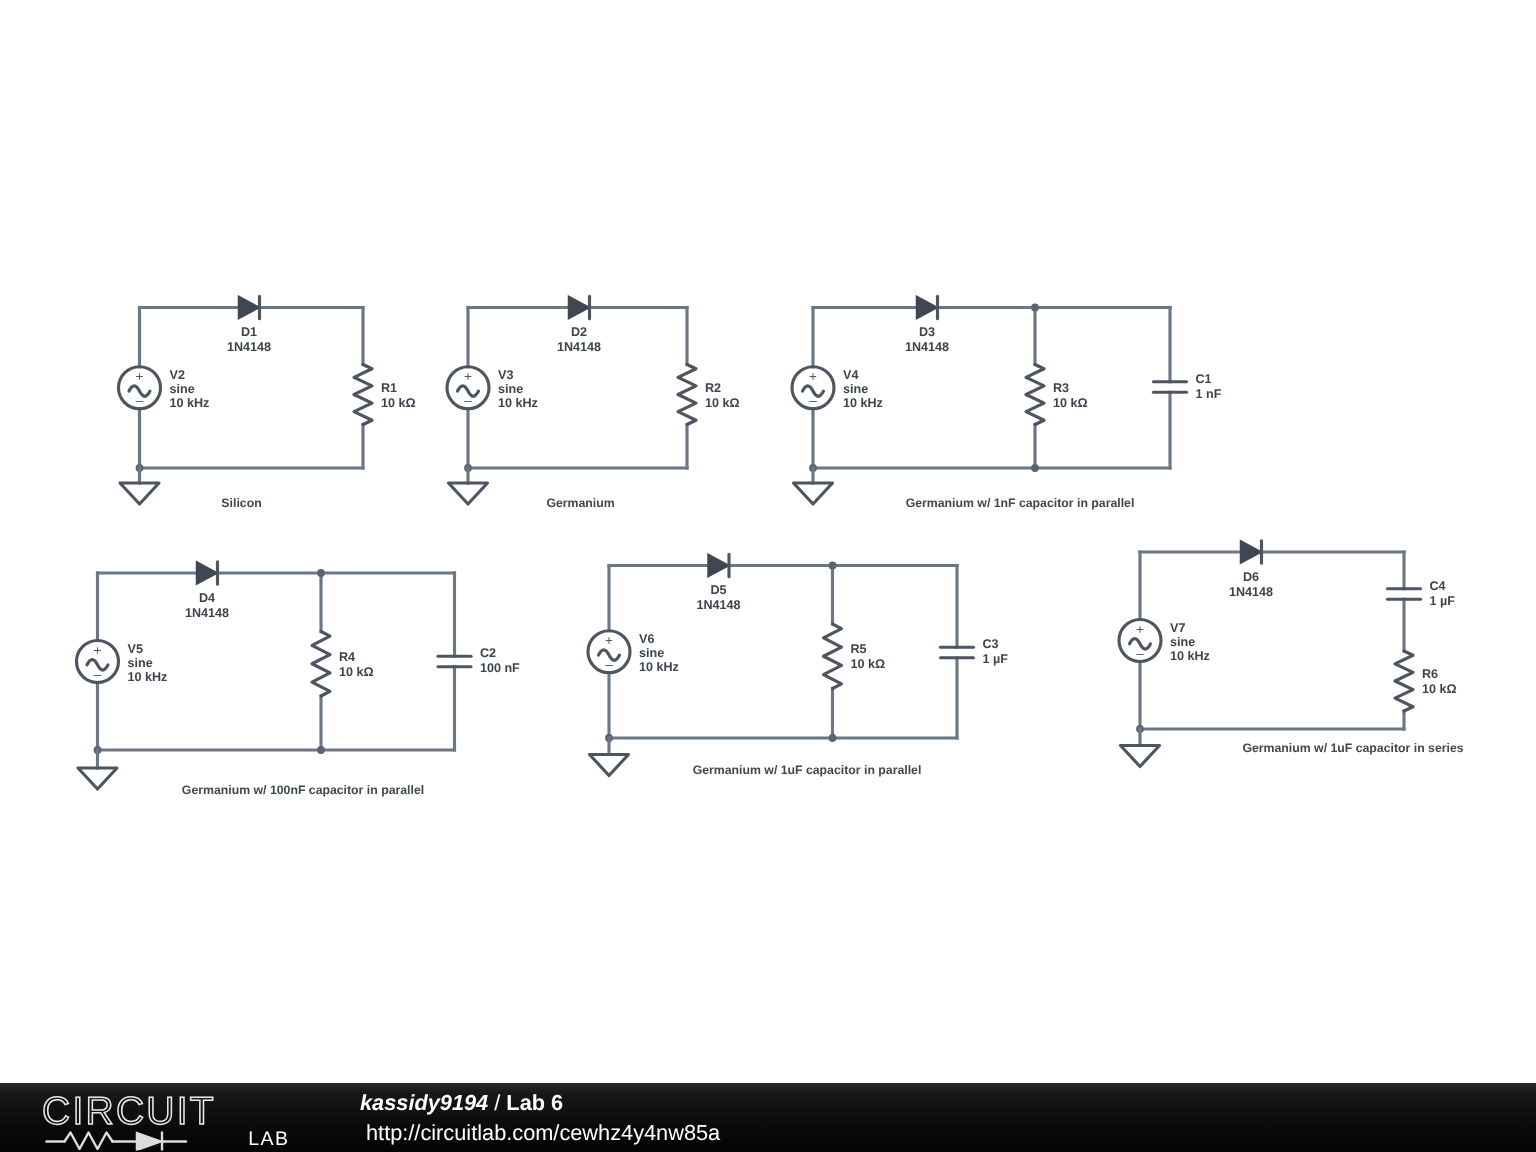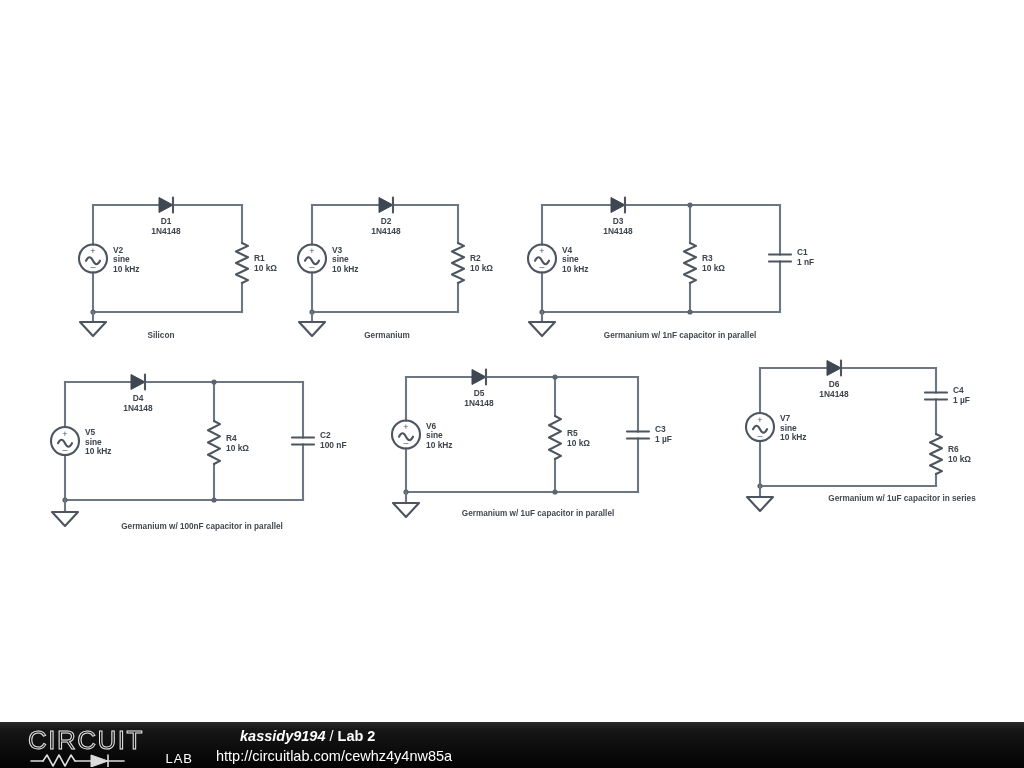--- a/index.html
+++ b/index.html
@@ -28,21 +28,21 @@
   #logo-mark{position:absolute;left:0;top:24px;width:165px;height:16px;}
   .logo-lab{
     position:absolute;right:0;top:22px;
     font-size:13px;font-weight:normal;letter-spacing:1px;color:#ffffff;line-height:19px;
   }
   #meta{position:absolute;left:216px;top:4px;}
   #meta-line1{font-size:14.5px;line-height:20px;color:#ffffff;white-space:nowrap;}
   #meta-user{font-style:italic;font-weight:bold;margin-left:24px;}
   #meta-sep{font-style:normal;font-weight:normal;}
   #meta-title{font-weight:bold;}
-  #meta-url{font-size:14.5px;line-height:21px;color:#ffffff;white-space:nowrap;}
+  #meta-url{font-size:14.5px;line-height:21px;color:#ffffff;white-space:nowrap;margin-left:28px;}
 
   
   .wire{stroke:#6d7783;stroke-width:2.1;fill:none;stroke-linecap:square;}
   .sym{stroke:#4c5560;stroke-width:2.1;fill:none;stroke-linecap:round;stroke-linejoin:round;}
   .sym-fill{fill:#3f4852;stroke:#3f4852;stroke-width:1;}
   .node{fill:#5b646f;}
   .lbl{fill:#3d444c;font-family:"Liberation Sans","DejaVu Sans",sans-serif;font-size:8.4px;font-weight:bold;}
   .cap{fill:#42484f;font-family:"Liberation Sans","DejaVu Sans",sans-serif;font-size:8.2px;font-weight:bold;text-anchor:middle;}
   .pm{fill:#4c5560;font-family:"Liberation Sans","DejaVu Sans",sans-serif;font-size:9px;text-anchor:middle;}
 </style>
@@ -321,19 +321,19 @@
           <path d="M80 4 V16"></path>
         </g>
         <path d="M63 4 L80 10 L63 16 Z" fill="#dcdcdc" stroke="#dcdcdc" stroke-width="1"></path>
       </svg>
       <div class="logo-lab">LAB</div>
     </div>
     <div id="meta">
       <div id="meta-line1">
         <span id="meta-user">kassidy9194</span>
         <span id="meta-sep">/</span>
-        <span id="meta-title">Lab 2</span>
+        <span id="meta-title">Lab 6</span>
       </div>
       <div id="meta-url">http://circuitlab.com/cewhz4y4nw85a</div>
     </div>
   </div>
 
 </div>
 
 </body></html>

